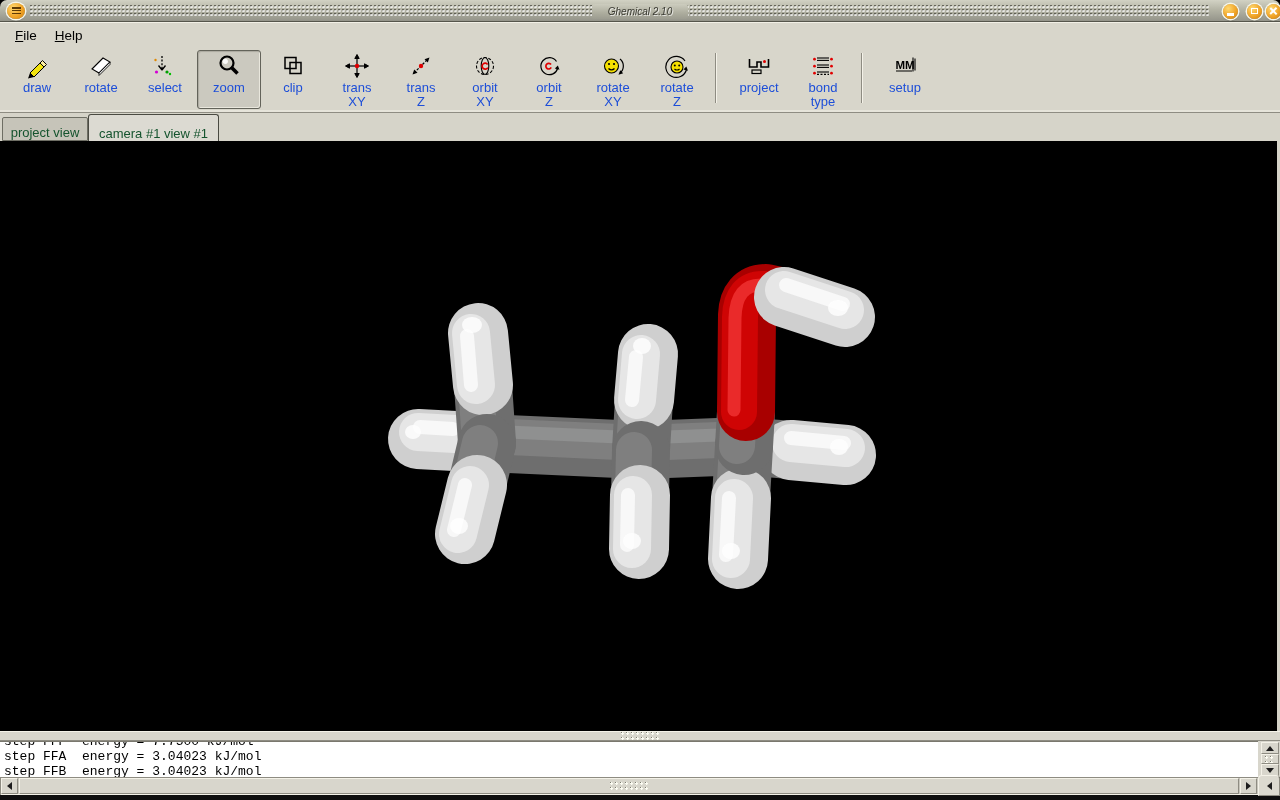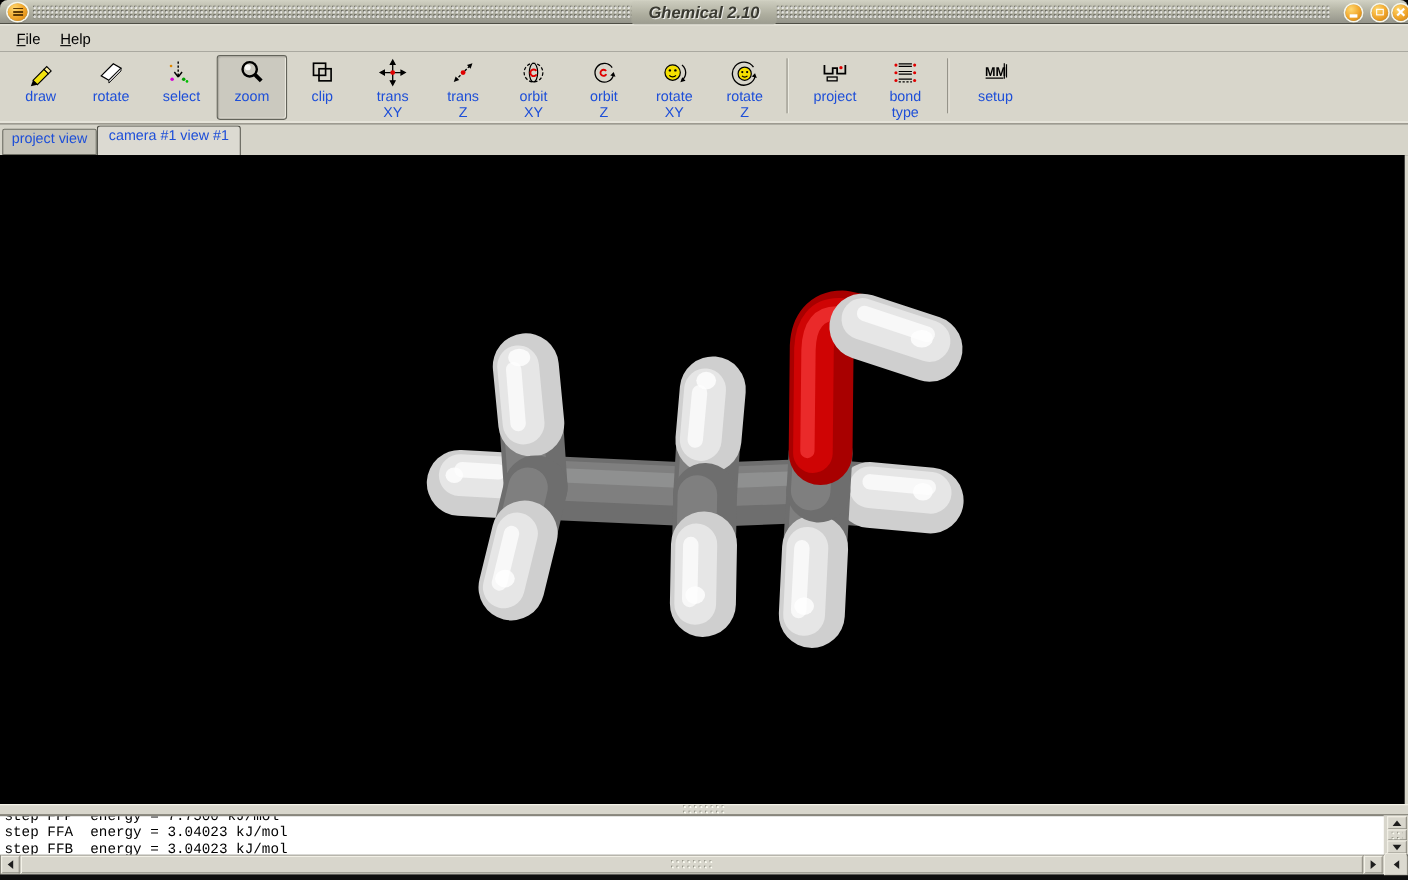--- a/index.html
+++ b/index.html
@@ -10,21 +10,21 @@
   
   .titlebar{left:0;top:0;width:1280px;height:22px;
     background:linear-gradient(180deg,#d2d2c4 0%,#b4b4a5 45%,#94948a 100%);
     border-radius:7px 7px 0 0;border-bottom:1px solid #56564c;box-sizing:border-box;}
   .tb-dots{left:30px;top:5px;width:1180px;height:12px;
     background-image:
       radial-gradient(circle at 1.5px 2px, rgba(255,255,255,.75) 1px, transparent 1.4px),
       radial-gradient(circle at 1px 1px, rgba(55,55,45,.65) 1px, transparent 1.4px);
     background-size:4px 4px;}
   .tb-title{left:0;top:0;width:1280px;height:22px;display:flex;align-items:center;justify-content:center;z-index:2;}
-  .tb-title span{font-style:italic;font-weight:bold;font-size:15px;color:#3a3a32;
+  .tb-title span{font-style:italic;font-weight:normal;font-size:10px;color:#3a3a32;
     text-shadow:1px 1px 0 rgba(255,255,255,.75);
     background:linear-gradient(180deg,#ccccbe 0%,#adad9e 60%,#9c9c90 100%);
     padding:2px 16px;border-radius:3px;}
   .menu-btn{left:7px;top:3px;width:18px;height:16px;border-radius:50%;z-index:3;
     background:radial-gradient(circle at 35% 30%, #ffd870, #f0a428 55%, #c87c10);
     box-shadow:0 0 0 1.5px #f6f6ea, 0 1px 2px rgba(0,0,0,.55);
     display:flex;align-items:center;justify-content:center;}
   .menu-btn .bars{width:9px;height:8px;
     background:repeating-linear-gradient(180deg,#5e3a05 0 1.5px,rgba(0,0,0,0) 1.5px 3px);}
   .win-btn{top:4px;width:15px;height:15px;border-radius:50%;z-index:3;
@@ -50,22 +50,22 @@
     padding-top:2px;box-sizing:border-box;border:1px solid transparent;border-radius:3px;}
   .tb-item.wide{width:76px;}
   .tb-item.active{background:#cbc9bf;border:1px solid #63635a;
     box-shadow:inset 1px 1px 1px #aba99f, inset -1px -1px 0 #e9e7dd;}
   .tb-icon{width:26px;height:26px;flex:0 0 26px;margin-bottom:2px;}
   .tb-label{display:flex;flex-direction:column;align-items:center;font-size:13px;line-height:14px;color:#1d4ed8;}
   .tb-sep{width:0;height:50px;border-left:1px solid #8e8c82;border-right:1px solid #f4f2e8;margin:3px 10px 0 6px;}
 
   
   .tabbar{left:0;top:113px;width:1280px;height:28px;background:#d6d4c9;}
-  .tab{position:absolute;display:flex;align-items:flex-start;justify-content:center;
-    font-size:13px;color:#1d4ed8;box-sizing:border-box;cursor:default;}
+  .tab{position:absolute;display:flex;align-items:flex-end;justify-content:center;
+    font-size:13px;color:#14532d;box-sizing:border-box;cursor:default;}
   .tab-inactive{left:2px;top:4px;width:86px;height:24px;background:#c6c4b9;
     border:1px solid #6e6e64;border-radius:2px 2px 0 0;}
   .tab-active{left:88px;top:1px;width:131px;height:27px;background:#dcdad2;
     border:1px solid #4a4a42;border-bottom:none;border-radius:3px 3px 0 0;z-index:2;}
 
   
   .viewport{left:0;top:141px;width:1280px;height:590px;background:#000;overflow:hidden;}
   .vp-right-edge{left:1277px;top:141px;width:3px;height:590px;background:#d6d4c9;z-index:2;}
 
   

